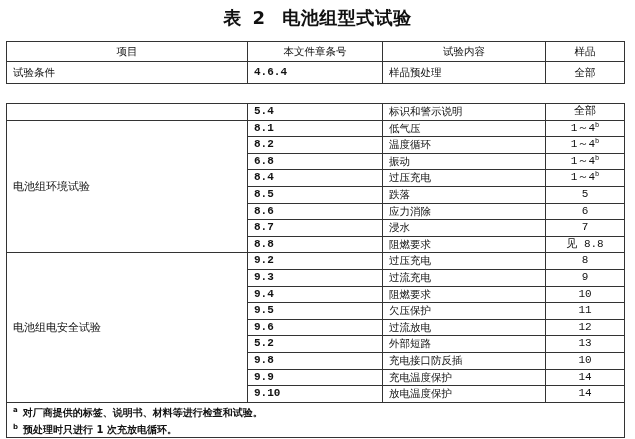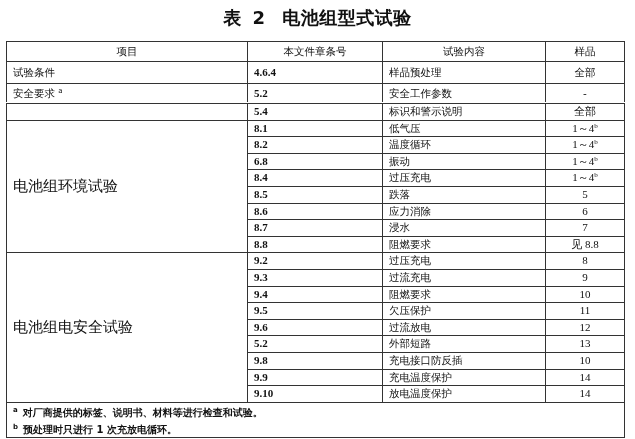--- a/index.html
+++ b/index.html
@@ -5,29 +5,29 @@
   html, body { margin: 0; padding: 0; background: #ffffff; }
   body { width: 635px; height: 439px; position: relative; overflow: hidden;
          font-family: "DejaVu Sans", "Liberation Sans", sans-serif; color: #111; }
   .title { position: absolute; top: 6px; left: 0; width: 635px; text-align: center;
            font-size: 18px; font-weight: bold; letter-spacing: 0.5px; }
   .title .num { margin: 0 10px 0 4px; }
   .tbl { position: absolute; left: 6px; width: 618px; border-collapse: collapse; table-layout: fixed; }
   .tbl td { border: 1px solid #333; font-size: 10.5px; padding: 0 6px; height: 15px; line-height: 15px;
             white-space: nowrap; overflow: hidden; }
   .tbl td.c { text-align: center; }
-  .tbl td.num { font-family: Liberation Serif, serif; font-size: 11px; font-weight: normal; margin-left: 12px; }
+  .tbl td.num { font-family: Liberation Mono, monospace; font-size: 11px; font-weight: normal; margin-left: 12px; }
   .tbl td.bold { font-weight: bold; }
   .tbl-top { top: 41px; border-top: 1.5px solid #333; }
   .tbl-top tr.hdr td { height: 19px; line-height: 19px; margin-top: 14px; }
   .tbl-top tr.r1 td { height: 21px; line-height: 21px; }
   .tbl-top tr.r2 td { height: 13px; line-height: 18px; border-bottom: none; vertical-align: top; }
   .tbl-bot { top: 103px; border-top: 1.5px solid #333; }
   .tbl-bot td { height: 15.6px; line-height: 15.6px; }
-  .tbl-bot td.grp { vertical-align: middle; font-size: 15px; }
+  .tbl-bot td.grp { vertical-align: middle; font-size: 11px; }
   .foot td { text-align: left; font-size: 10px; border-bottom: none; border-top: none; height: 14px; line-height: 14px; font-weight: bold; }
   .foot.first td { border-top: 1px solid #333; }
   .foot.last td { border-bottom: 1.5px solid #333; }
   sup { font-size: 7px; vertical-align: 4px; line-height: 0; }
   .fn-mark { font-size: 7px; vertical-align: 4px; margin-right: 5px; }
 </style>
 </head>
 <body>
 
 <div class="title">
@@ -48,26 +48,20 @@
     <td class="c">项目</td>
     <td class="c">本文件章条号</td>
     <td class="c">试验内容</td>
     <td class="c">样品</td>
   </tr>
   <tr class="r1">
     <td>试验条件</td>
     <td class="num bold">4.6.4</td>
     <td>样品预处理</td>
     <td class="c">全部</td>
-  </tr>
-  <tr class="r2">
-    <td><span>安全要求</span> <sup>a</sup></td>
-    <td class="num bold">5.2</td>
-    <td>安全工作参数</td>
-    <td class="c">-</td>
   </tr>
 </tbody>
   </table>
 
 <table class="tbl tbl-bot">
   <colgroup>
     <col style="width:241px">
       <col style="width:135px">
       <col style="width:163px">
       <col style="width:79px">

